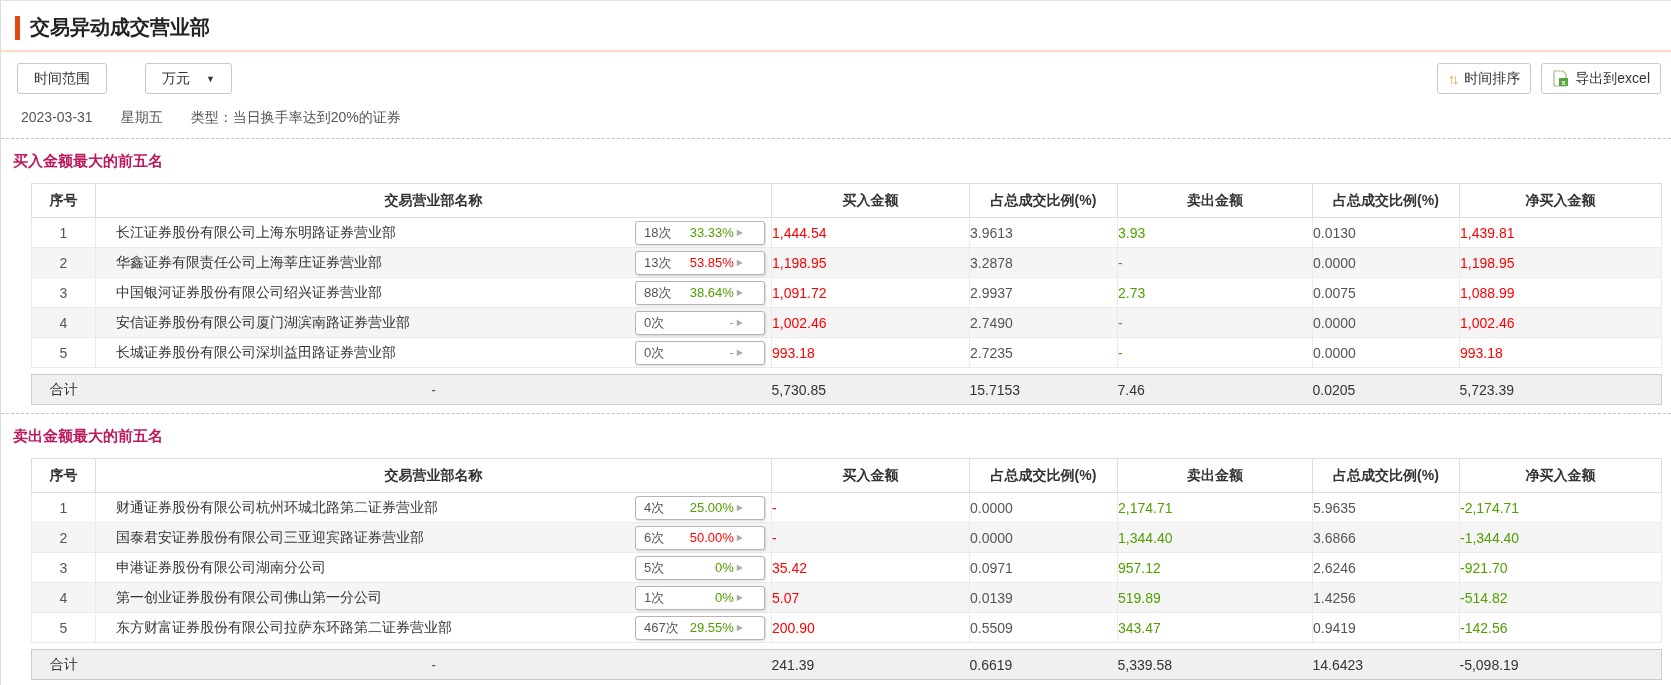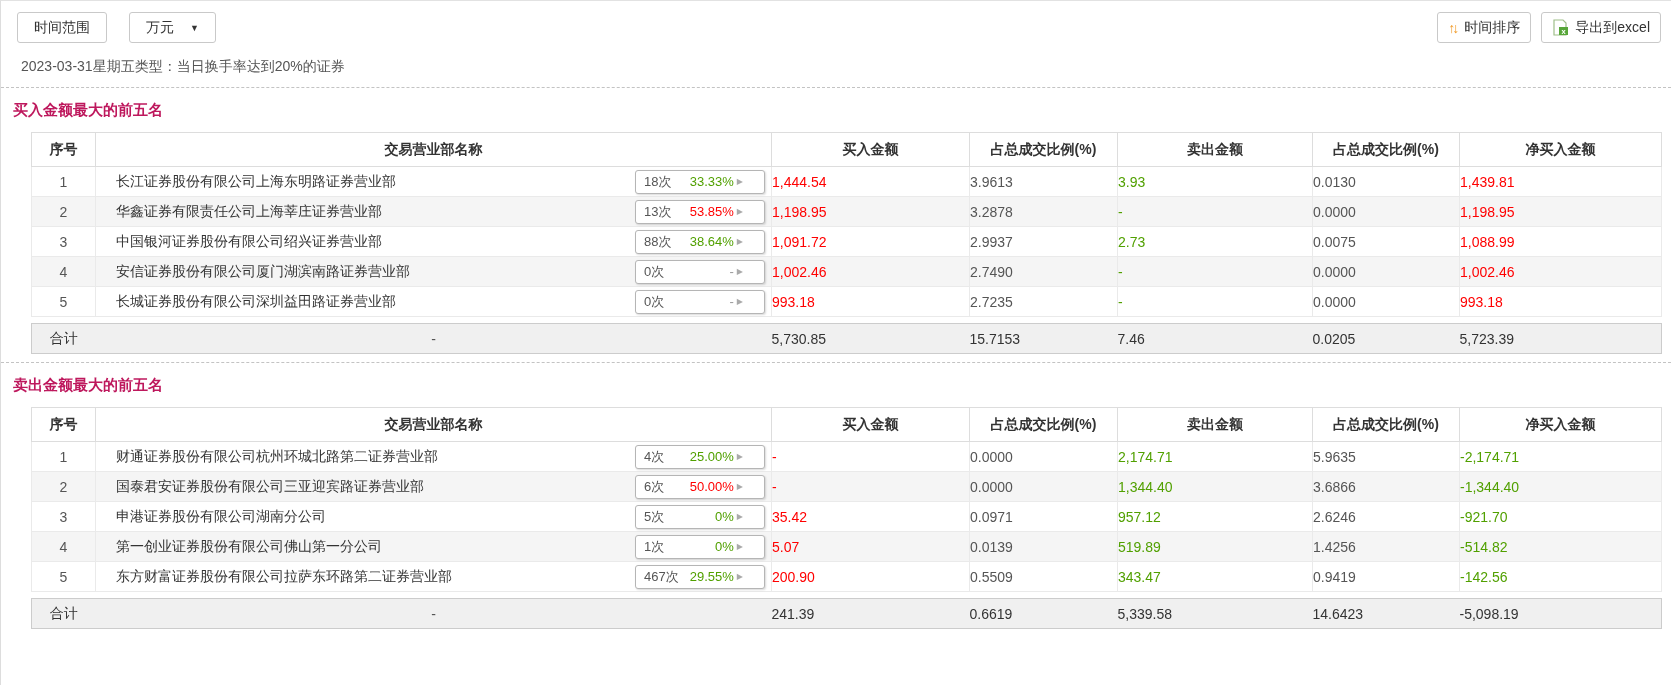--- a/index.html
+++ b/index.html
@@ -7,29 +7,29 @@
   .page { width:1671px; height:685px; background:#fff; border-top:1px solid #e2e2e2; border-left:1px solid #ddd; overflow:hidden; }
 
   
   .title-row { display:flex; align-items:center; padding:13px 0 9px 14px; border-bottom:2px solid #fbd9c5; }
   .accent-bar { display:inline-block; width:5px; height:24px; background:#e24a0c; margin-right:10px; }
   .page-title { font-size:20px; font-weight:bold; color:#222; }
 
   .toolbar { display:flex; align-items:center; padding:11px 10px 0 16px; }
   .btn { display:inline-flex; align-items:center; justify-content:flex-end; gap:6px; height:31px; padding:0 16px;
          background:#fff; border:1px solid #c9c9c9; border-radius:3px; font-size:14px; color:#333; cursor:pointer; }
-  .btn + .btn { margin-left:22px; }
+  .btn + .btn { margin-left:38px; }
   .unit-caret { font-size:9px; color:#333; margin-left:10px; }
   .toolbar-right { margin-left:auto; display:flex; }
   .toolbar-right .btn { margin-left:10px; padding:0 10px; }
   .sort-icon { color:#f09a26; font-size:14px; letter-spacing:-3px; font-weight:bold; margin-right:2px; }
   .xls-icon { display:inline-block; line-height:0; }
 
   .info-row { display:flex; padding:15px 12px 11px 20px; font-size:14px; color:#555; }
-  .info-row .sp { }
+  .info-row .sp { margin-left:28px; }
   .info-row b { font-weight:normal; color:#555; }
 
   .dashed { border-top:1px dashed #c3c3c3; }
 
   .section-title { font-size:15px; font-weight:bold; color:#be185d; padding:13px 0 12px 12px; }
 
   
   table { border-collapse:collapse; table-layout:fixed; margin-left:30px; width:1630px; font-size:14px; }
   table.main { border:1px solid #ccc; }
   th { height:34px; font-weight:bold; color:#333; background:#fff; border:1px solid #ddd; text-align:center; }
@@ -56,20 +56,24 @@
   table.total .c-dash { text-align:center; color:#555; }
 
   .gap8 { height:8px; }
   .gap12 { height:12px; }
 </style>
 </head>
 <body>
 
 <div class="page">
 
+  <div class="title-row">
+    <span class="accent-bar"></span>
+    <span class="page-title">交易异动成交营业部</span>
+  </div>
 
   <div class="toolbar">
     <button class="btn">
       <span>时间范围</span>
     </button>
     <button class="btn">
       <span>万元</span>
       <span class="unit-caret">▼</span>
     </button>
     <div class="toolbar-right">

